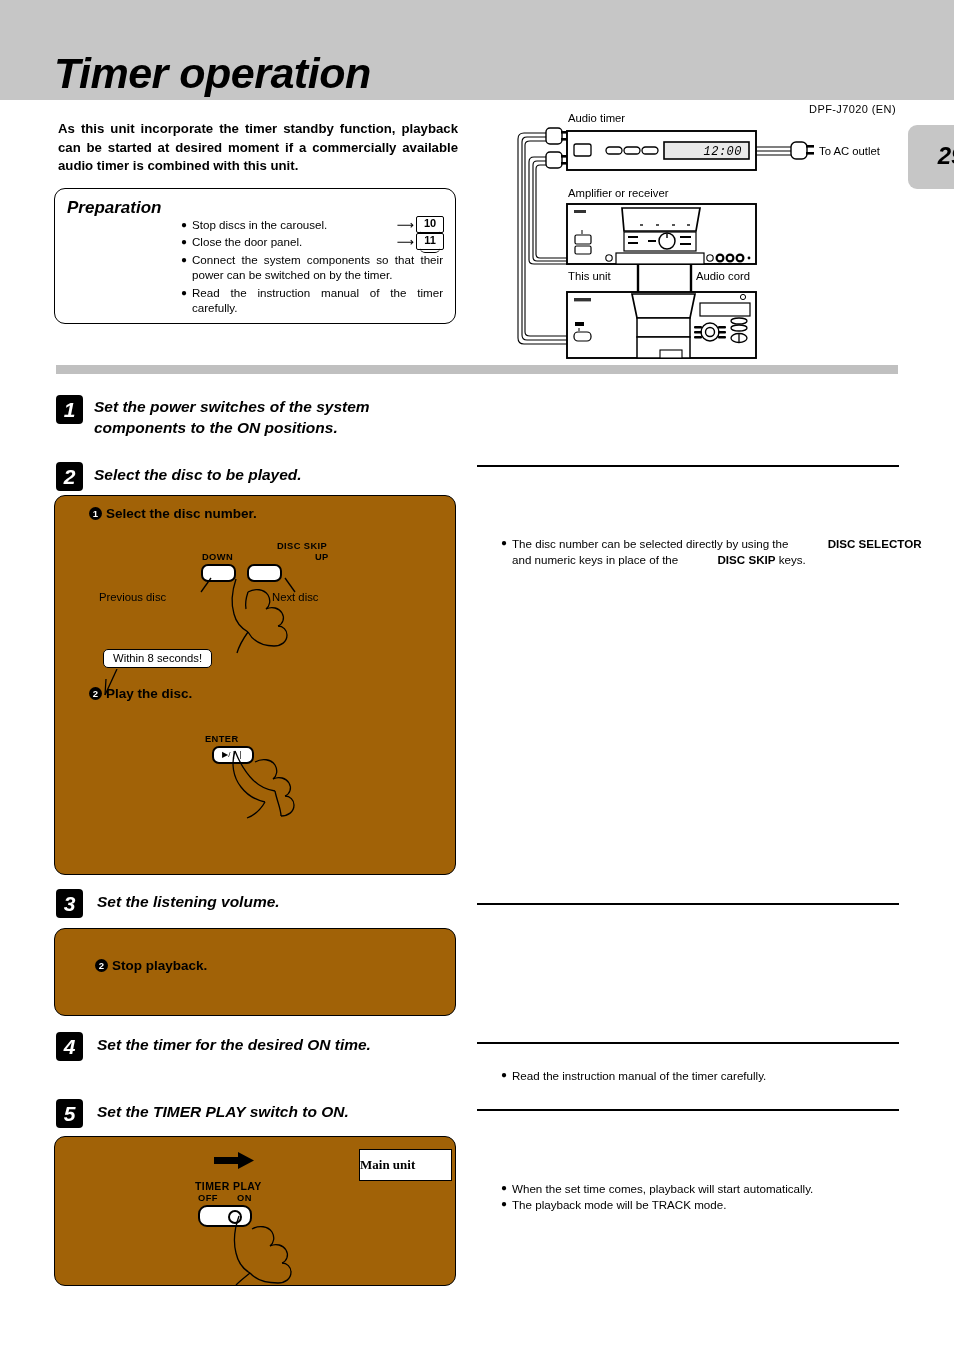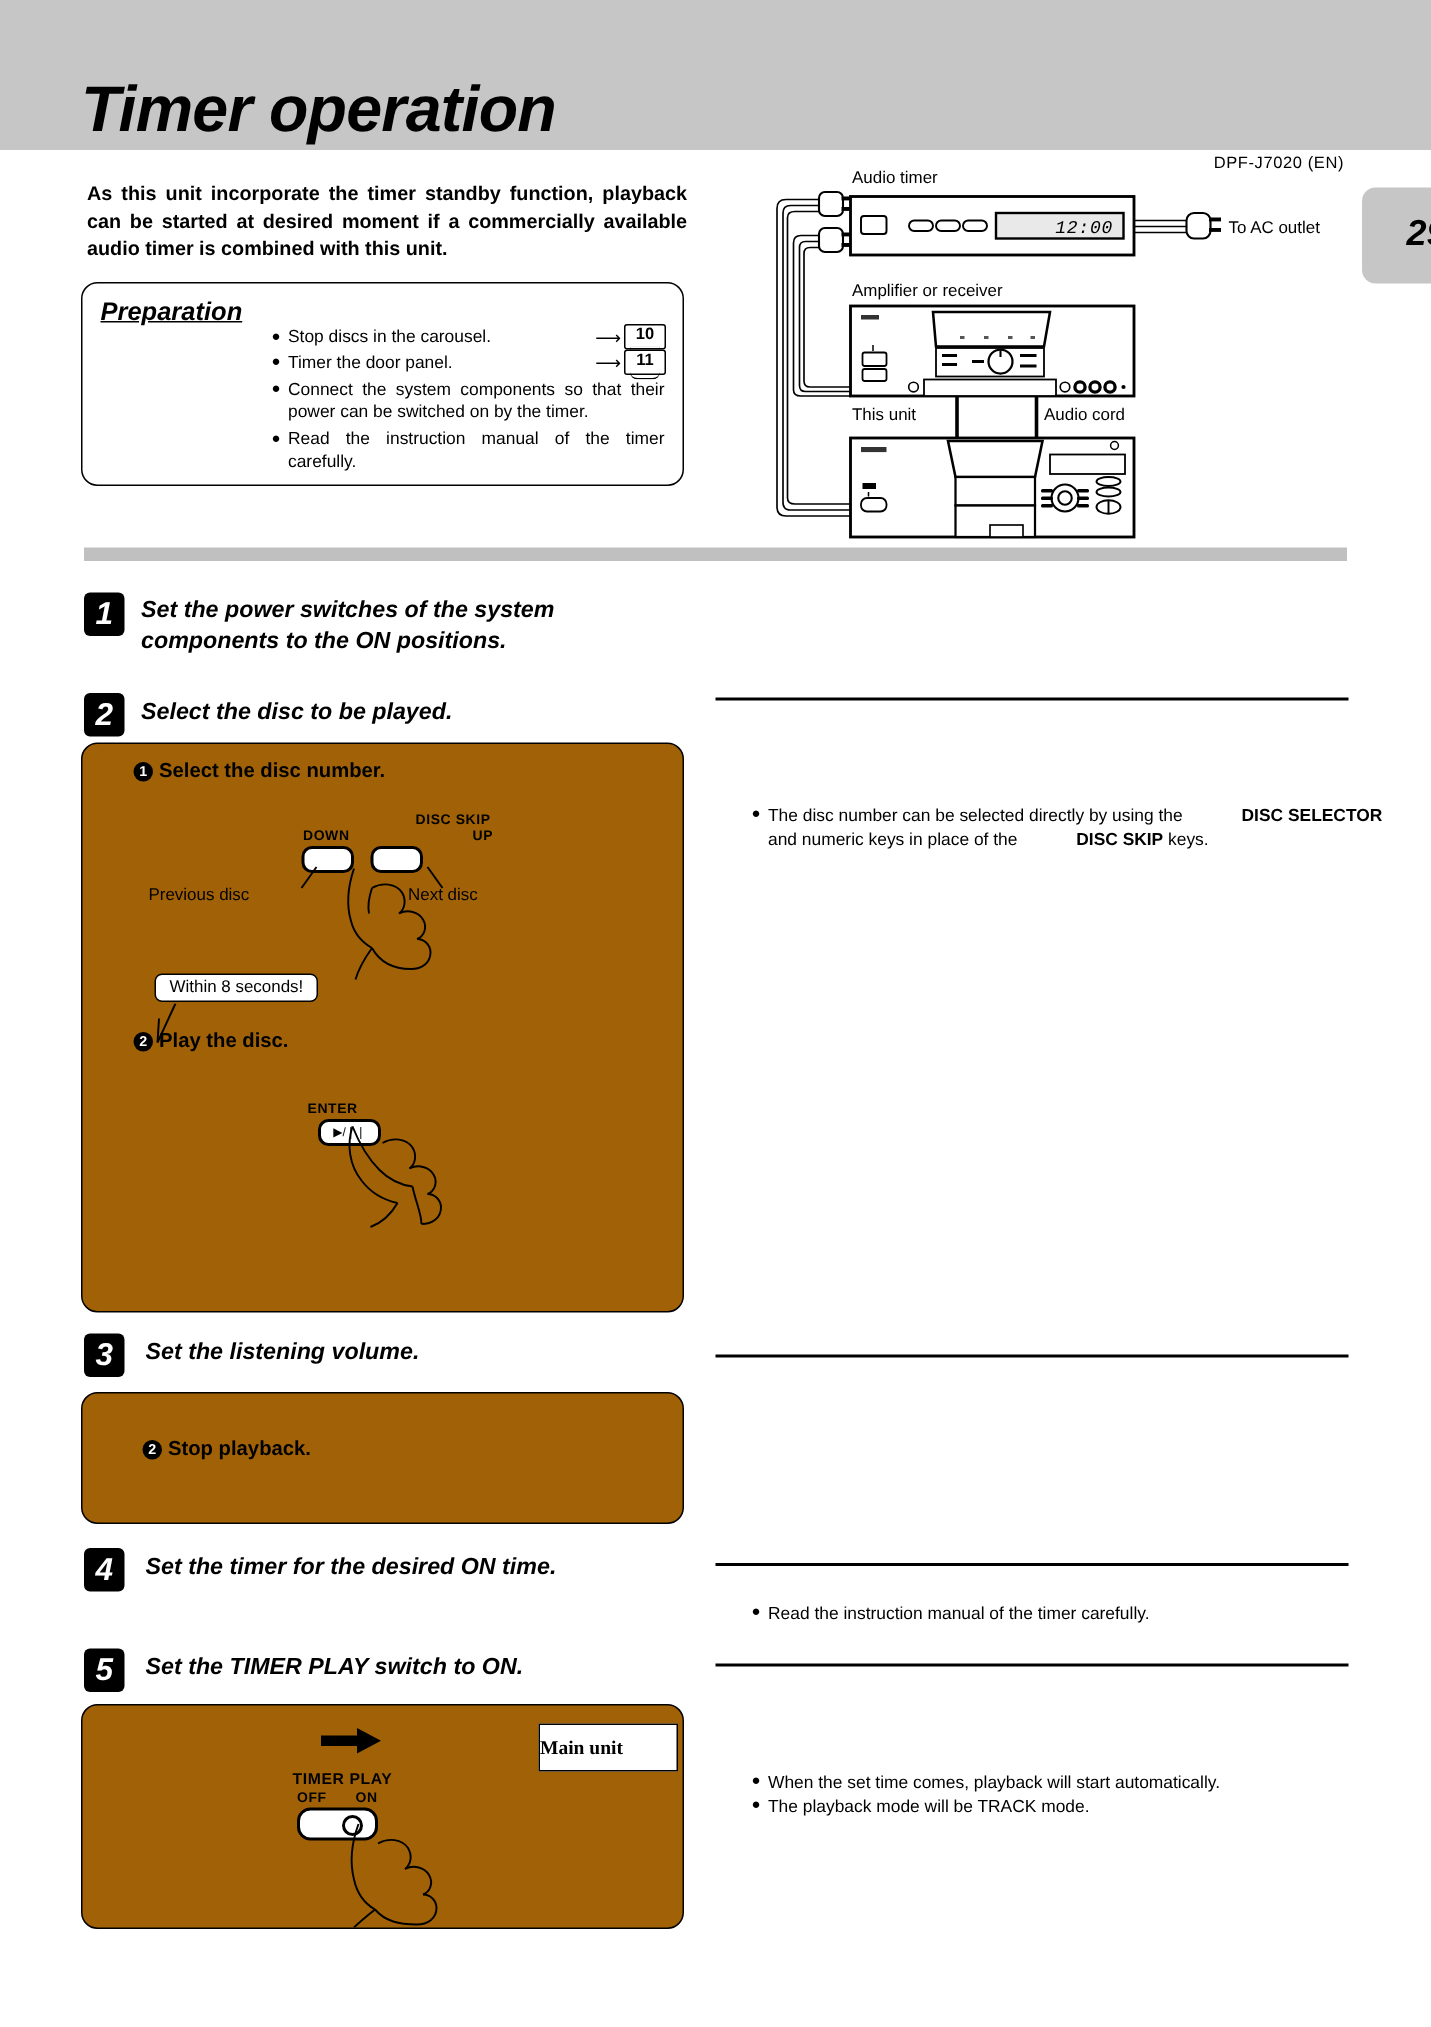--- a/index.html
+++ b/index.html
@@ -38,21 +38,21 @@
     text-align:justify;
   }
 
   
   .prep-box{
     position:absolute;left:54px;top:188px;width:400px;height:134px;
     border:1.6px solid #000;border-radius:11px;background:#fff;
   }
   .prep-title{
     position:absolute;left:12px;top:9px;
-    font-size:17px;font-weight:bold;font-style:italic;text-decoration:underline;
+    font-size:17px;font-weight:bold;font-style:italic;
   }
   .prep-list{
     position:absolute;left:126px;top:28px;width:262px;
   }
   .prep-item{
     position:relative;font-size:11.6px;line-height:1.33;
     padding-left:11px;margin-bottom:0.5px;
   }
   .prep-item .bull{
     position:absolute;left:0;top:0;font-size:10px;line-height:1.5;
@@ -150,21 +150,21 @@
       <span class="bull">●</span>
       <span class="txt">Stop discs in the carousel.</span>
       <span class="prep-ref">
         <span class="arrow-r">⟶</span>
         <span class="bookmark">10</span>
       </span>
     </div>
 
     <div class="prep-item" style="padding-right:44px;margin-top:2px;">
       <span class="bull">●</span>
-      <span class="txt">Timer the door panel.</span>
+      <span class="txt">Close the door panel.</span>
       <span class="prep-ref">
         <span class="arrow-r">⟶</span>
         <span class="bookmark">11</span>
       </span>
     </div>
 
     <div class="prep-item justify2" style="margin-top:2px;">
       <span class="bull">●</span>
       <span class="txt">Connect the system components so that their power can be switched on by the timer.</span>
     </div>

